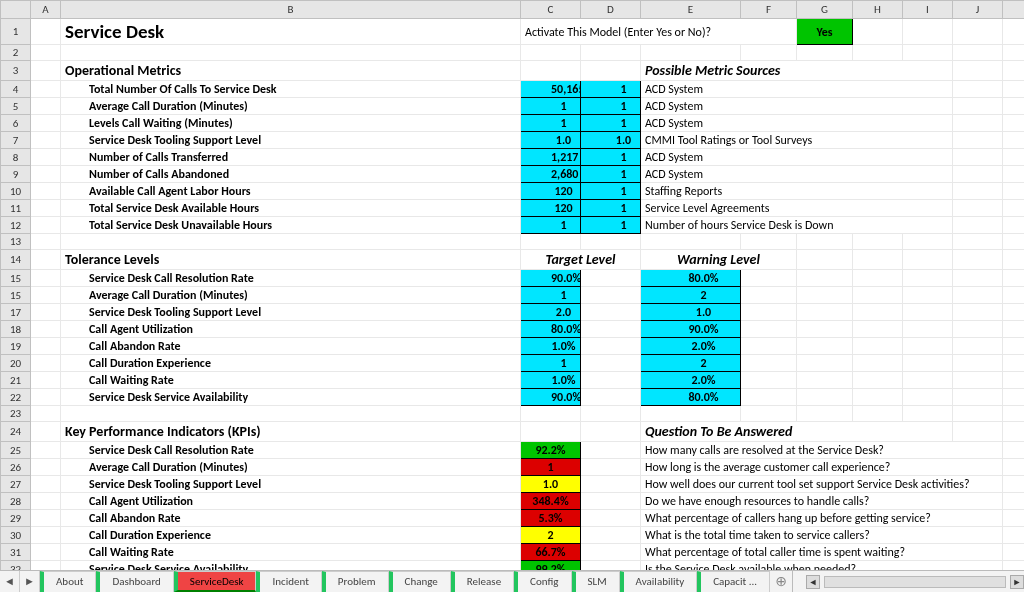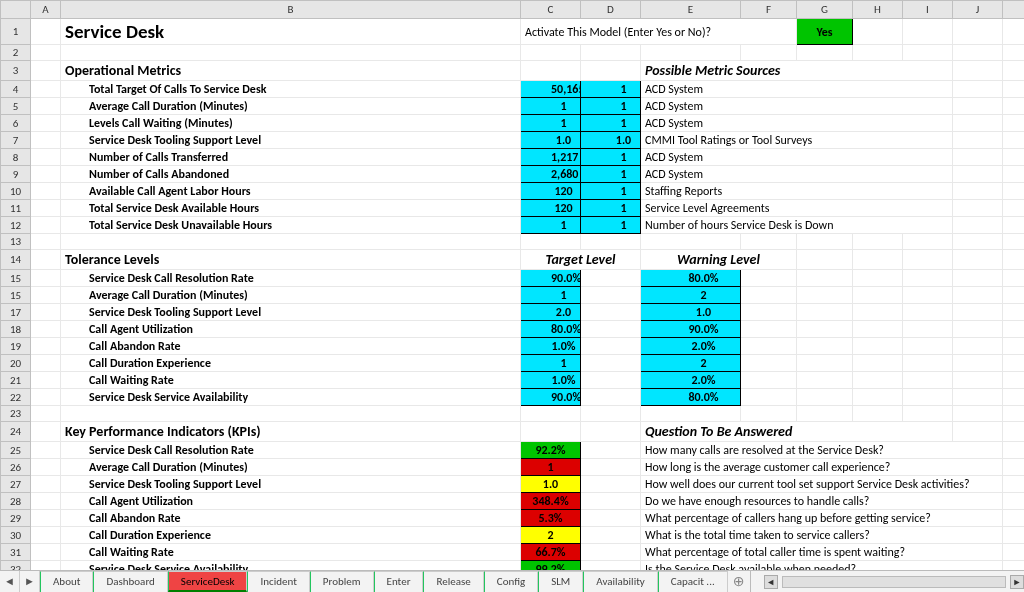--- a/index.html
+++ b/index.html
@@ -20,21 +20,21 @@
   .bold { font-weight:bold; }
   .bolditalic { font-weight:bold; font-style:italic; font-size:14px; }
   .center { text-align:center;margin-left:9px; }
   .cyan { background:#00E6FF; border:1px solid #000; font-weight:bold;padding-left:30px; }
   .green { background:#00C400; border:1px solid #000; font-weight:bold; }
   .red   { background:#DC0000; border:1px solid #000; color:#000; font-weight:bold; }
   .yellow{ background:#FFFF00; border:1px solid #000; font-weight:bold; }
   
   .tabs { position:absolute; bottom:0; left:0; right:0; height:22px; background:#f3f3f3; border-top:1px solid #bbb; display:flex; align-items:stretch; font-size:11px; }
   .tabs .navbtn { width:20px; display:flex; align-items:center; justify-content:center; border-right:1px solid #ccc; color:#555; cursor:pointer; }
-  .tab { padding:3px 12px 0 12px; border-right:1px solid #ccc; border-top:1px solid #ccc; border-left:1px solid #22c55e; color:#444; cursor:pointer; background:#f3f3f3; }
+  .tab { padding:3px 12px 0 12px; border-right:1px solid #ccc; border-top:1px solid #ccc; border-left:4px solid #22c55e; color:#444; cursor:pointer; background:#f3f3f3; }
   .tab.active { background:#ef4444; border-bottom:2px solid #008000; color:#000; font-weight:normal; }
   .scrollx { flex:1; display:flex; align-items:center; padding-left:8px; }
   .scrollx .track { flex:1; height:12px; background:#e0e0e0; border:1px solid #bbb; margin:0 4px; }
   .scrollx .btn { width:14px; height:14px; background:#ddd; border:1px solid #aaa; display:flex; align-items:center; justify-content:center; font-size:9px; color:#333; }
   .addtab { width:22px; display:flex; align-items:center; justify-content:center; color:#888; font-size:14px; }
   .sep { width:6px; border-left:1px solid #bbb; }
 </style>
 </head>
 <body>
 
@@ -110,21 +110,21 @@
             <td></td>
             <td></td>
             <td></td>
             <td></td>
             <td></td>
             <td></td>
           </tr>
           <tr>
             <td class="rownum">4</td>
             <td></td>
-            <td class="bold ind">Total Target Of Calls To Service Desk</td>
+            <td class="bold ind">Total Number Of Calls To Service Desk</td>
             <td class="cyan center">50,165</td>
             <td class="cyan center">1</td>
             <td colspan="5">ACD System</td>
             <td></td>
             <td></td>
             <td></td>
             <td></td>
             <td></td>
             <td></td>
           </tr>
@@ -526,21 +526,21 @@
 
   <div class="tabs">
     <div class="navbtn">◄</div>
     <div class="navbtn">►</div>
     <div id="tabbar" style="display:flex;">
         <div class="tab">About</div>
         <div class="tab">Dashboard</div>
         <div class="tab active">ServiceDesk</div>
         <div class="tab">Incident</div>
         <div class="tab">Problem</div>
-        <div class="tab">Enter</div>
+        <div class="tab">Change</div>
         <div class="tab">Release</div>
         <div class="tab">Config</div>
         <div class="tab">SLM</div>
         <div class="tab">Availability</div>
         <div class="tab">Capacit ...</div>
       </div>
     <div class="addtab">⊕</div>
     <div class="sep"></div>
     <div class="scrollx">
       <div class="btn">◄</div>

